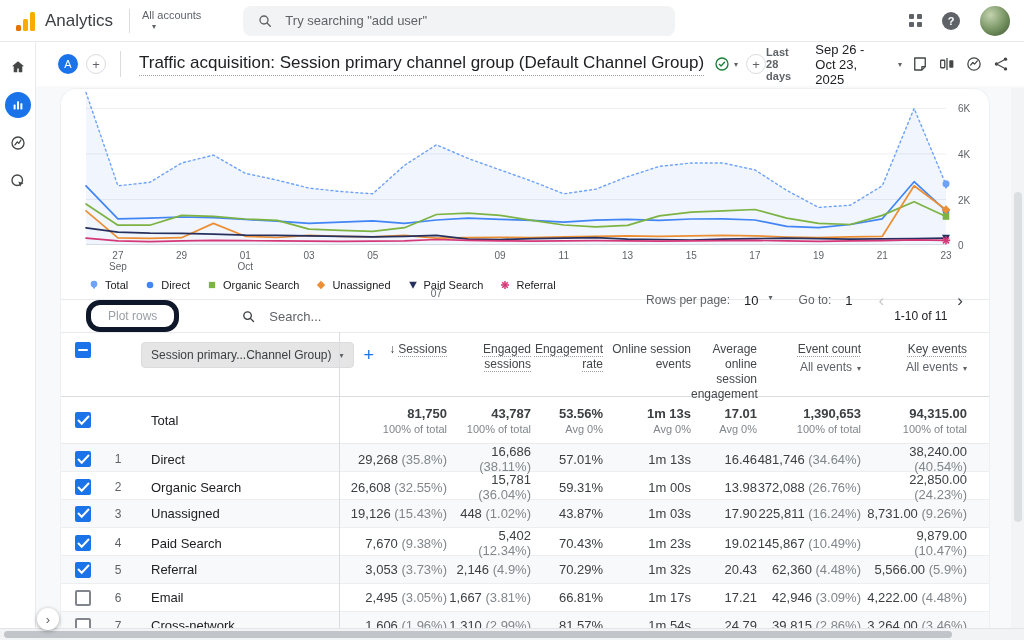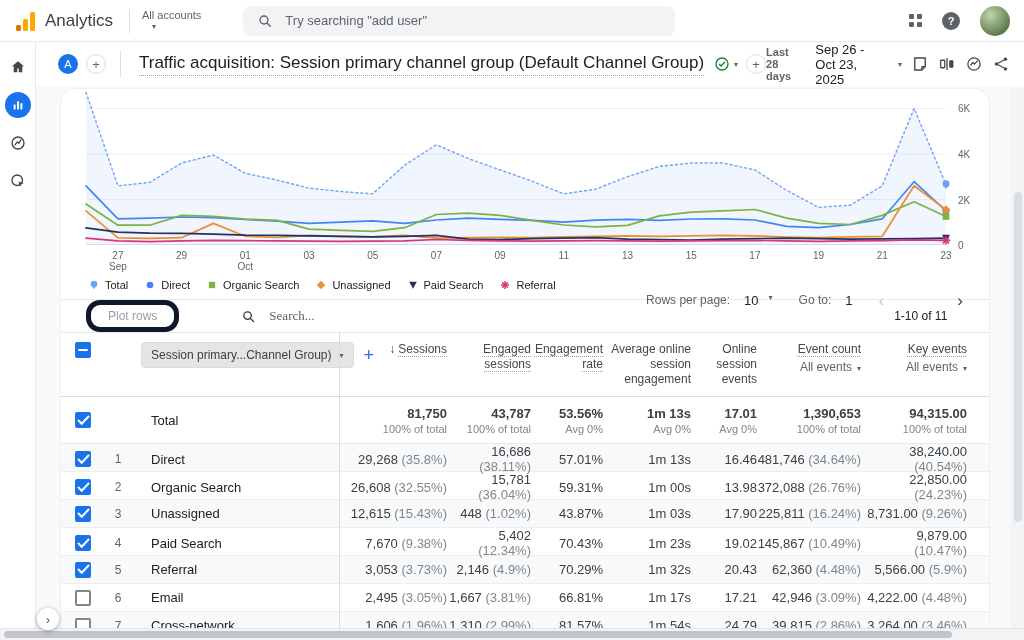--- a/index.html
+++ b/index.html
@@ -57,21 +57,21 @@
   .y-axis{width:44px;position:relative;font-size:10px;color:#5f6368;flex:none;}
   .y-axis span{position:absolute;left:2px;margin-left:10px;}
   .x-axis{position:relative;height:26px;width:860px;margin-top:5px;font-size:10px;color:#5f6368;}
   .x-tick{position:absolute;transform:translateX(-50%);text-align:center;line-height:11px;top:0;}
   .legend{display:flex;align-items:center;gap:16px;padding:3px 0 8px 2px;font-size:11px;color:#202124;}
   .legend-item{display:flex;align-items:center;gap:5px;cursor:pointer;}
   .divider-h{border-top:1px solid #e8eaed;}
   
   .controls{height:32px;display:flex;align-items:center;padding:0 20px 0 25px;}
   .plot-rows-btn{border:5px solid #0f172a;border-radius:14px;color:#9aa0a6;font-size:12px;padding:4px 17px;background:#fff;cursor:pointer;}
-  .tbl-search{display:flex;align-items:center;gap:11px;margin-left:62px;flex:1;font-family:Liberation Serif, serif;}
+  .tbl-search{display:flex;align-items:center;gap:11px;margin-left:62px;flex:1;}
   .tbl-search input{border:none;outline:none;font-size:13px;color:#202124;width:220px;font-family:inherit;}
   .tbl-search input::placeholder{color:#5f6368;font-weight:500;}
   .controls-right{display:flex;align-items:flex-start;font-size:12px;color:#5f6368;}
   .ctrl-val{color:#202124;font-size:13px;margin-left:14px;}
   .pg-chev{font-size:17px;line-height:16px;padding:0 6px;cursor:pointer;}
   .pg-prev{color:#c4c7c5;}
   .pg-next{color:#3c4043;}
   .range-text{color:#202124;font-size:12px;margin:16px 4px;}
   
   .table-wrap{position:relative;}
@@ -271,21 +271,21 @@
               <div class="x-tick" style="left: 159.3px;">
                 <div>01</div>
                 <div>Oct</div>
               </div>
               <div class="x-tick" style="left: 223px;">
                 <div>03</div>
               </div>
               <div class="x-tick" style="left: 286.7px;">
                 <div>05</div>
               </div>
-              <div class="x-tick" style="left: 350.4px;">
+              <div class="x-tick" style="left: 350.4px; margin-top: 38px;">
                 <div>07</div>
               </div>
               <div class="x-tick" style="left: 414.1px;">
                 <div>09</div>
               </div>
               <div class="x-tick" style="left: 477.8px;">
                 <div>11</div>
               </div>
               <div class="x-tick" style="left: 541.5px;">
                 <div>13</div>
@@ -383,22 +383,22 @@
               <div class="dim-cell">
                 <div class="dim-pill">
                   <span>Session primary...Channel Group)</span>
                   <span class="caret">▾</span>
                 </div>
                 <span class="plus-blue">+</span>
               </div>
               <div class="metric-head"><span class="sort-arrow">↓</span><span class="u">Sessions</span></div>
               <div class="metric-head"><span class="u">Engaged sessions</span></div>
               <div class="metric-head"><span class="u">Engagement rate</span></div>
+              <div class="metric-head"><span>Online session events</span></div>
               <div class="metric-head"><span>Average online session engagement</span></div>
-              <div class="metric-head"><span>Online session events</span></div>
               <div class="metric-head"><span class="u">Event count</span><div class="allev"><span>All events</span><span class="caret">▾</span></div></div>
               <div class="metric-head"><span class="u">Key events</span><div class="allev"><span>All events</span><span class="caret">▾</span></div></div>
             </div>
           <div id="table-body">
               <div class="trow row-total">
                 <div>
                   <div class="cbx on">
                     <svg width="13" height="11" viewBox="0 0 13 11">
                       <path d="M1.5 5.5l3.2 3.2L11.5 1.5" fill="none" stroke="#fff" stroke-width="2" stroke-linecap="round"></path>
                     </svg>
@@ -453,21 +453,21 @@
               <div class="trow drow alt">
                 <div>
                   <div class="cbx on">
                     <svg width="13" height="11" viewBox="0 0 13 11">
                       <path d="M1.5 5.5l3.2 3.2L11.5 1.5" fill="none" stroke="#fff" stroke-width="2" stroke-linecap="round"></path>
                     </svg>
                   </div>
                 </div>
                 <div class="rownum">3</div>
                 <div class="name">Unassigned</div>
-                <div class="mcell"><span class="val">12,615</span><span class="pct"> (15.43%)</span></div>
+                <div class="mcell"><span class="val">19,126</span><span class="pct"> (15.43%)</span></div>
                 <div class="mcell"><span class="val">448</span><span class="pct"> (1.02%)</span></div>
                 <div class="mcell"><span class="val">43.87%</span></div>
                 <div class="mcell"><span class="val">1m 03s</span></div>
                 <div class="mcell"><span class="val">17.90</span></div>
                 <div class="mcell"><span class="val">225,811</span><span class="pct"> (16.24%)</span></div>
                 <div class="mcell"><span class="val">8,731.00</span><span class="pct"> (9.26%)</span></div>
               </div>
               <div class="trow drow">
                 <div>
                   <div class="cbx on">

